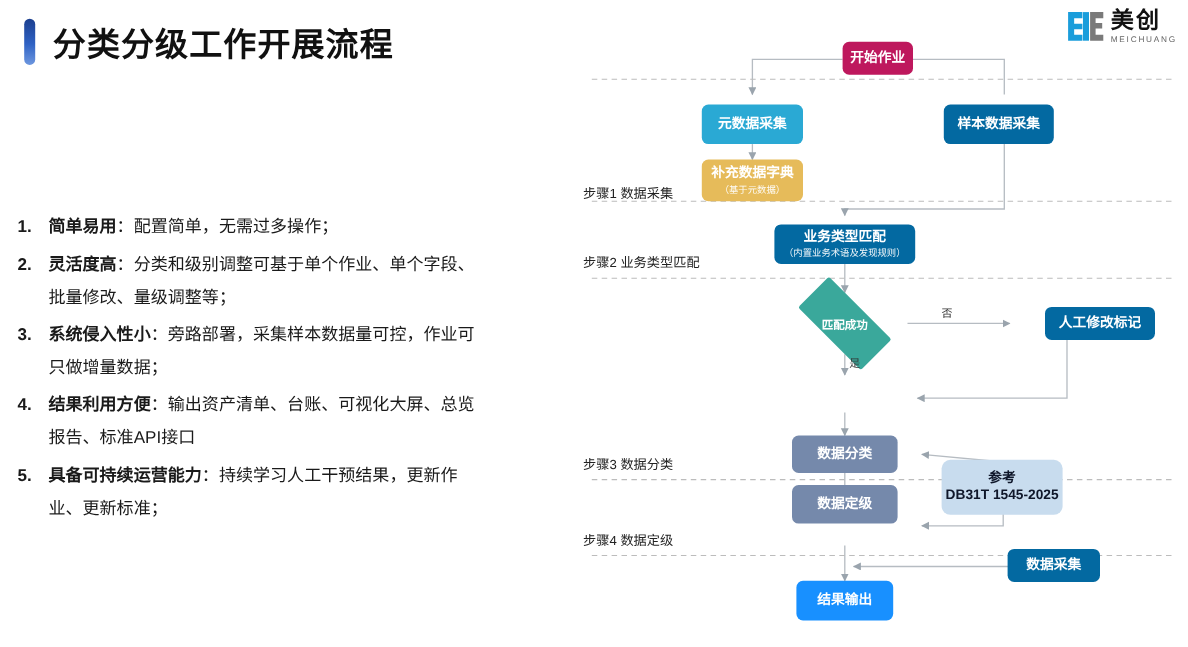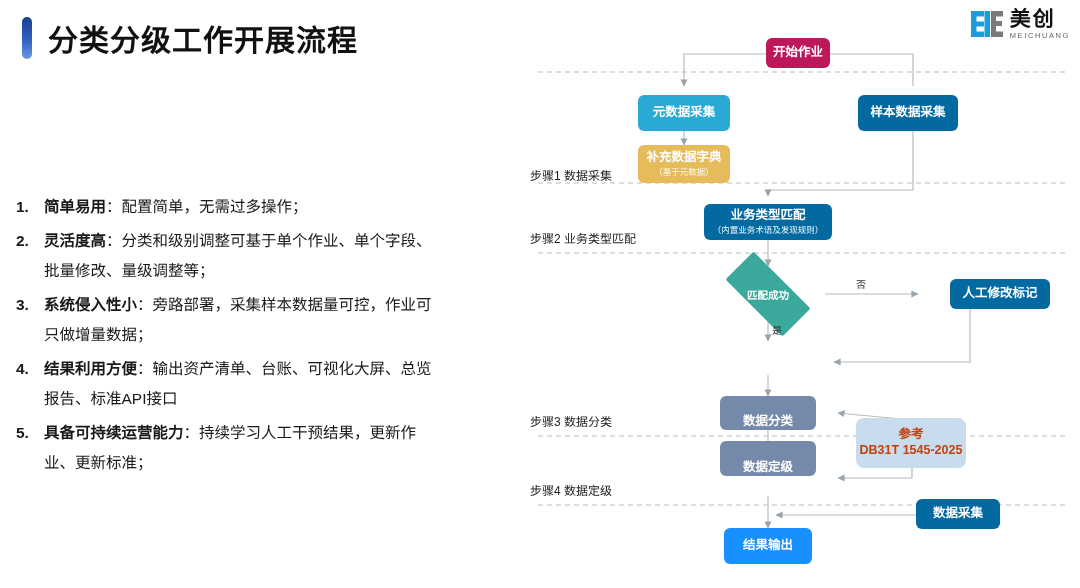--- a/index.html
+++ b/index.html
@@ -67,23 +67,23 @@
     border-radius:6px;
     font-size:12.5px;line-height:1.25;
     z-index:3;
   }
   .node .sub{font-size:8.5px;font-weight:normal;margin-top:1px;opacity:.95;}
 
   .n-start{background:#be185d;}
   .n-cyan{background:#2aa9d4;}
   .n-cyan2{background:#0369a1;}
   .n-gold{background:#e6bb5a;}
-  .n-slate{background:#7589ab;justify-content:flex-end;}
+  .n-slate{background:#7589ab;}
   .n-bright{background:#1890ff;}
-  .n-ref{background:#c8dcee;color:#c2410c;border-radius:8px;}
+  .n-ref{background:#c8dcee;color:#0f172a;border-radius:8px;}
 
   .diamond{
     position:absolute;z-index:3;
     display:flex;align-items:center;justify-content:center;
   }
   .diamond .dshape{
     position:absolute;left:0;top:0;width:100%;height:100%;
     background:#3aa89b;
     transform:rotate(45deg) scale(.707);
     border-radius:3px;

